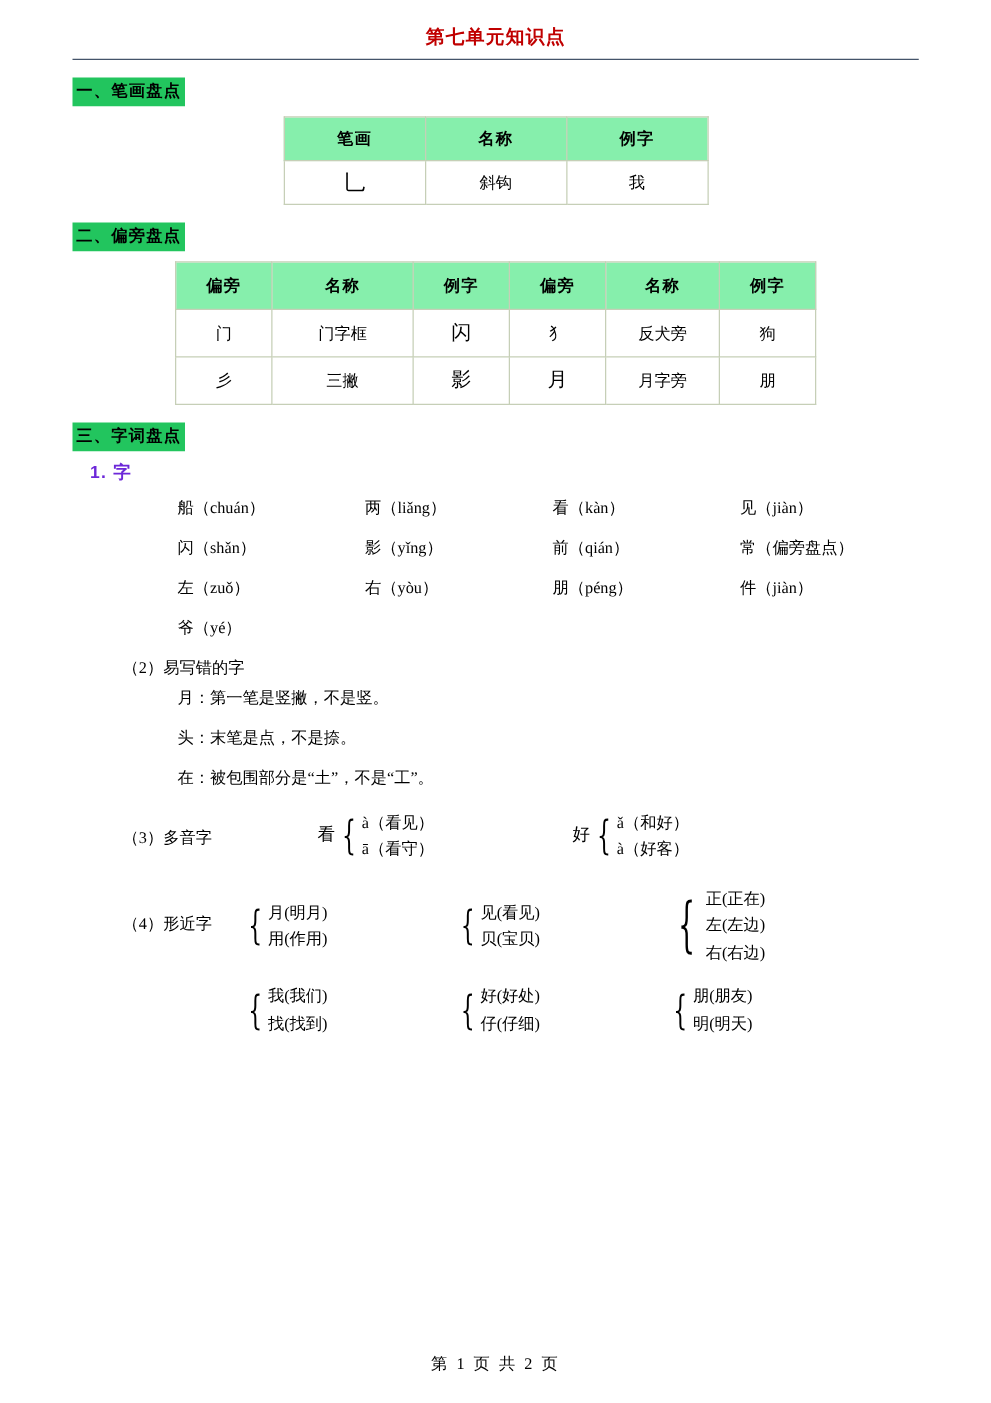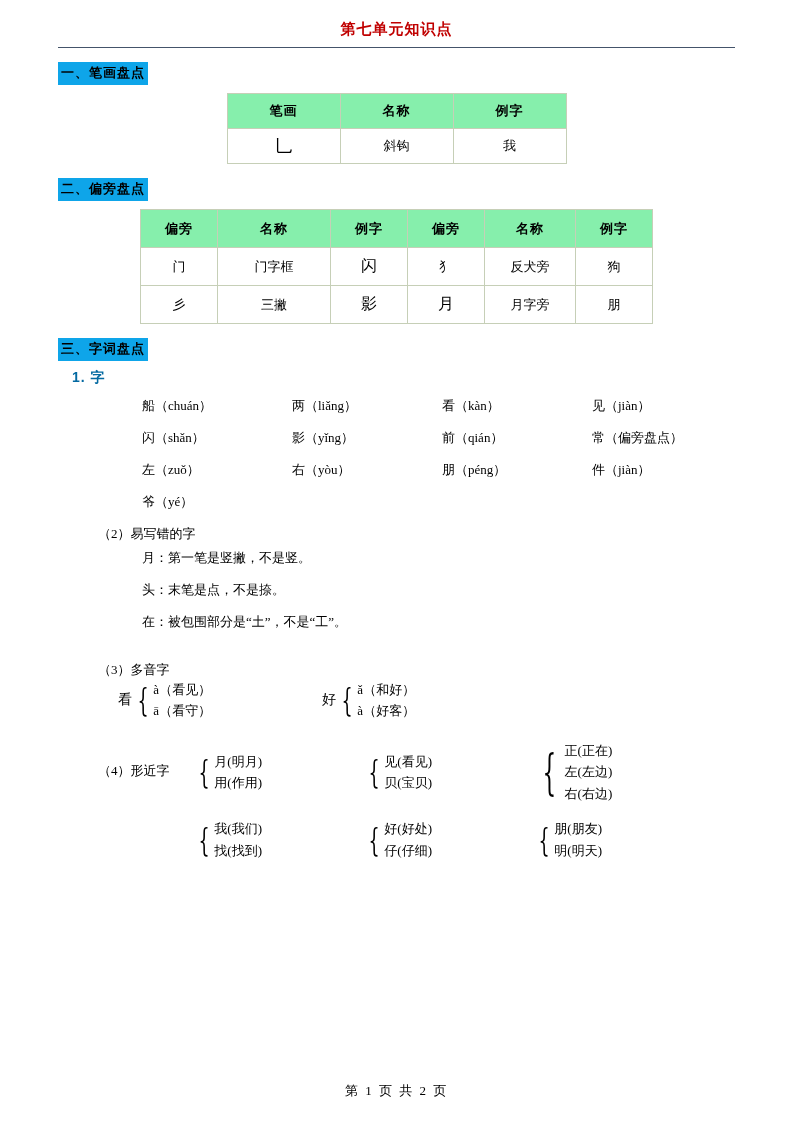--- a/index.html
+++ b/index.html
@@ -34,32 +34,32 @@
     font-family: "Liberation Sans", sans-serif;
   }
   .title-rule {
     border: none;
     border-top: 1px solid #44546a;
     margin: 0 0 14px 0;
   }
   
   .section-head {
     display: inline-block;
-    background: #0ea5e9;
+    background: #22c55e;
     font-weight: bold;
     font-size: 13px;
     padding: 2px 3px 3px 3px;
     font-family: "Liberation Sans", sans-serif;
     letter-spacing: 1px;
   }
   .section-head-wrap {
     margin: 6px 0 8px 0;
   }
   .red-head {
-    color: #0369a1;
+    color: #6d28d9;
     font-size: 14px;
     font-weight: bold;
     margin: 6px 0 10px 14px;
     font-family: "Liberation Sans", sans-serif;
     letter-spacing: 1px;
   }
   
   table.kv {
     border-collapse: collapse;
     margin: 0 auto;
@@ -123,21 +123,20 @@
   .note-line {
     font-size: 13px;
     margin: 0 0 14px 84px;
     font-family: "Liberation Serif", serif;
   }
   
   .brace-section {
     display: flex;
     align-items: flex-start;
     margin-top: 16px;
-    flex-direction: column;
   }
   .brace-label {
     font-size: 13px;
     width: 96px;
     margin-left: 40px;
     padding-top: 14px;
     white-space: nowrap;
   }
   .brace-groups {
     display: flex;

